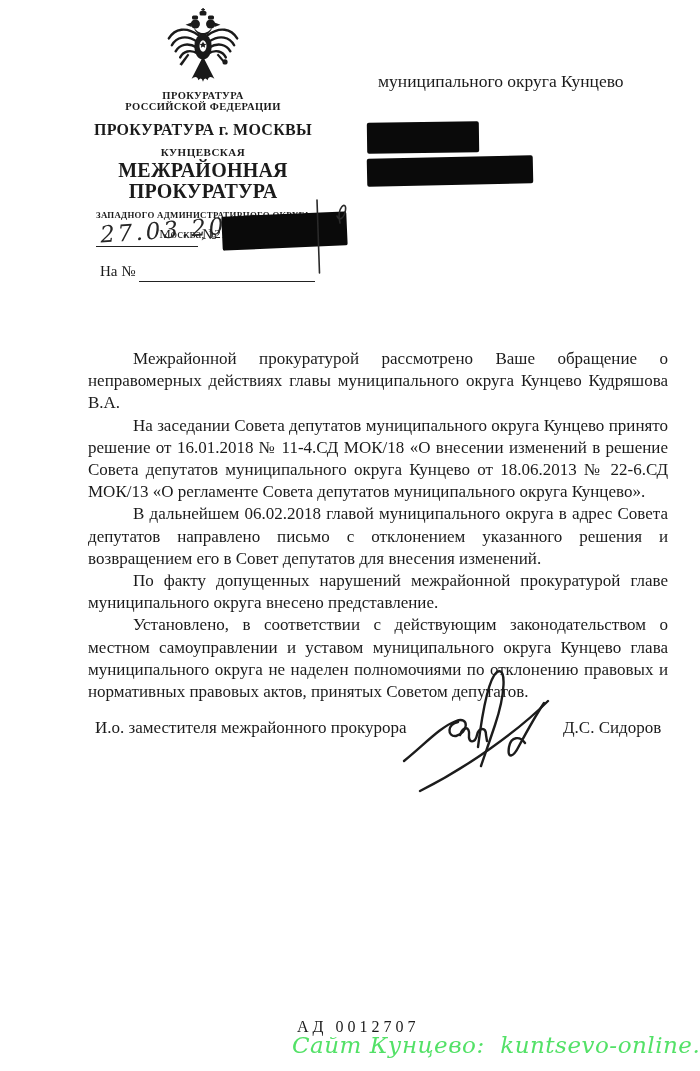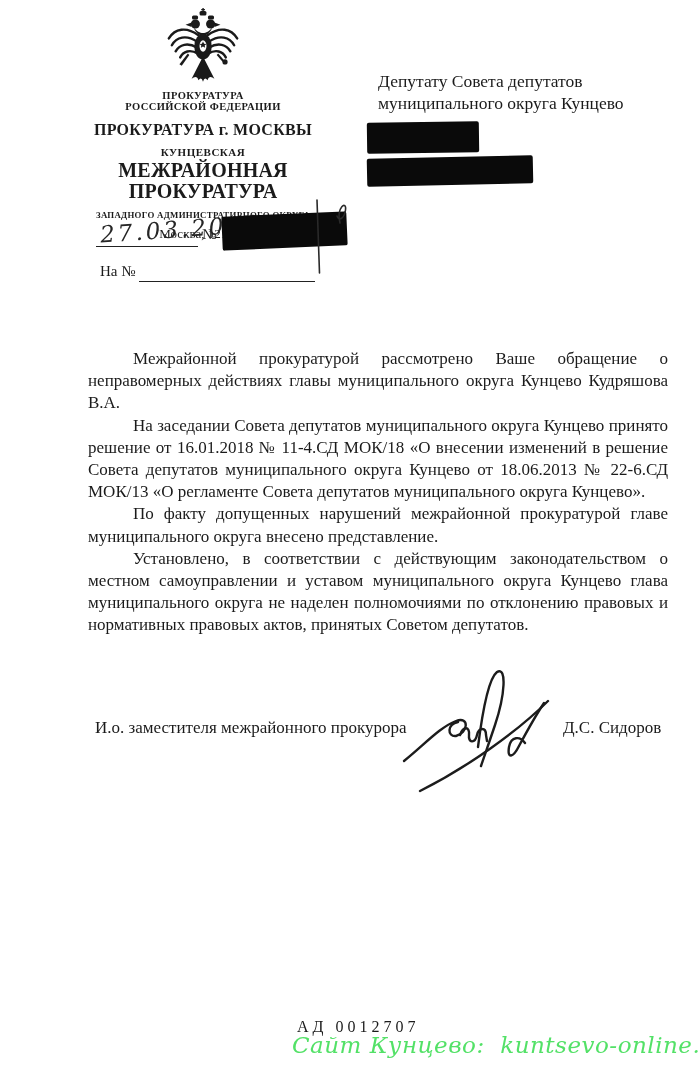--- a/index.html
+++ b/index.html
@@ -102,29 +102,29 @@
   <g fill="none" stroke="#2a2a2a" stroke-width="1.6" stroke-linecap="round">
     <path d="M17 5 L19.5 78"></path>
     <path d="M40 28 C36 12 47 5 45.5 15 C44.5 23 39 27 37 21"></path>
   </g>
 </svg>
 
 <div class="abs reply-ref">На №</div>
 <div class="abs reply-underline"></div>
 
 <div class="abs addressee">
-  <div>Депутату Совета депутатов</div>
   <div>муниципального округа Кунцево</div>
 </div>
 <div class="abs redaction red-name" style="background: rgb(10, 10, 10);"></div>
 <div class="abs redaction red-email" style="background: rgb(10, 10, 10);"></div>
 
 <div class="abs body-text">
   <p>Межрайонной прокуратурой рассмотрено Ваше обращение о неправомерных действиях главы муниципального округа Кунцево Кудряшова В.А.</p>
   <p>На заседании Совета депутатов муниципального округа Кунцево принято решение от 16.01.2018 № 11-4.СД МОК/18 «О внесении изменений в решение Совета депутатов муниципального округа Кунцево от 18.06.2013 № 22-6.СД МОК/13 «О регламенте Совета депутатов муниципального округа Кунцево».</p>
+  <p>В дальнейшем 06.02.2018 главой муниципального округа в адрес Совета депутатов направлено письмо с отклонением указанного решения и возвращением его в Совет депутатов для внесения изменений.</p>
   <p>По факту допущенных нарушений межрайонной прокуратурой главе муниципального округа внесено представление.</p>
   <p>Установлено, в соответствии с действующим законодательством о местном самоуправлении и уставом муниципального округа Кунцево глава муниципального округа не наделен полномочиями по отклонению правовых и нормативных правовых актов, принятых Советом депутатов.</p>
 </div>
 
 <div class="abs sig-title">И.о. заместителя межрайонного прокурора</div>
 
 <svg class="abs" style="left:398px;top:663px;" width="165" height="130" viewBox="0 0 165 130" aria-hidden="true">
   <g fill="none" stroke="#1c1c1c" stroke-width="2.4" stroke-linecap="round">
     <path d="M6 98 C26 82 42 64 58 58 C72 53 70 70 58 73 C49 74 49 61 60 59"></path>
     <path d="M62 72 c3 -9 10 -9 9 0 c-1 8 6 9 8 0 c2 -8 9 -8 9 0 l1 6"></path>

